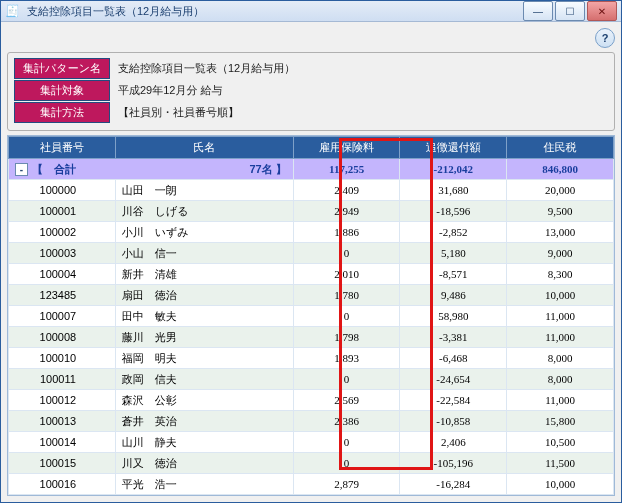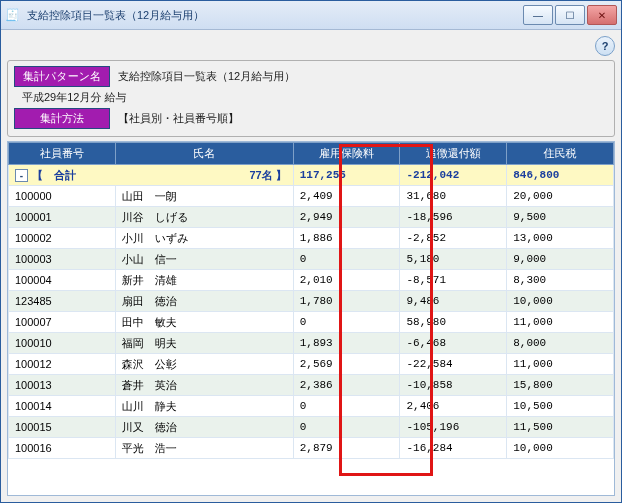--- a/index.html
+++ b/index.html
@@ -8,32 +8,32 @@
 .titlebar .ico{width:16px;height:16px;margin-right:6px;display:flex;align-items:center;justify-content:center;font-size:12px}
 .titlebar .ttl{flex:1;color:#1a3e6e}
 .winbtns{display:flex;gap:2px}
 .winbtn{width:28px;height:18px;border:1px solid #6b8ab0;background:linear-gradient(#f7fbff,#d6e4f4);border-radius:2px;display:flex;align-items:center;justify-content:center;font-size:10px;color:#2a4b74}
 .winbtn.close{background:linear-gradient(#f3a5a5,#d56f6f);color:#6b1010;border-color:#b05757}
 .client{flex:1;padding:6px;display:flex;flex-direction:column;gap:4px}
 .toprow{display:flex;justify-content:flex-end}
 .helpbtn{width:18px;height:18px;border:1px solid #7aa0c9;border-radius:50%;background:linear-gradient(#eaf2fb,#cde0f3);display:flex;align-items:center;justify-content:center;color:#1a3e6e;font-weight:bold}
 fieldset{border:1px solid #b0b0b0;border-radius:3px;padding:4px 6px 6px 6px;margin:0}
 .kv{display:flex;align-items:center;margin:1px 0}
-.kv .k{background:#a21caf;color:#fff;padding:2px 6px;border:1px solid #234b80;min-width:82px;text-align:center}
+.kv .k{background:#be185d;color:#fff;padding:2px 6px;border:1px solid #234b80;min-width:82px;text-align:center}
 .kv .v{padding:2px 8px;color:#1a1a1a}
 .gridwrap{flex:1;border:1px solid #9fb9d7;background:#fff;overflow:hidden;position:relative}
 table{border-collapse:collapse;width:100%;table-layout:fixed}
 th{background:#2a5d9e;color:#fff;font-weight:normal;padding:3px 16px;border:1px solid #7ea0c8;overflow:hidden;white-space:nowrap}
 td{padding:2px 6px;border:1px solid #dbe6f2;height:16px;white-space:nowrap;overflow:hidden}
 tr.data:nth-child(odd) td{background:#eaf2ec}
 tr.data:nth-child(even) td{background:#ffffff}
-tr.total td{background:#fef9c3;color:#1a3e9e;font-weight:bold}
-.num{text-align:left;font-family:Liberation Mono, monospace}
+tr.total td{background:#c4b5fd;color:#1a3e9e;font-weight:bold}
+.num{text-align:center;font-family:Liberation Serif, serif}
 .name{text-align:left}
-.empno{text-align:left;padding-right:14px}
+.empno{text-align:center;padding-right:14px}
 .redbox{position:absolute;border:3px solid #e01515;pointer-events:none}
 .minus{width:11px;height:11px;border:1px solid #6b8ab0;display:inline-flex;align-items:center;justify-content:center;font-size:10px;margin-right:4px;background:#fff;color:#2a4b74;line-height:1}
 </style>
 </head>
 <body>
 
 <div class="window">
   <div class="titlebar">
     <span class="ico">🧾</span>
     <span class="ttl">支給控除項目一覧表（12月給与用）</span>
@@ -48,20 +48,21 @@
     <div class="toprow">
         <div class="helpbtn">?</div>
       </div>
 
     <fieldset>
       <div class="kv">
           <span class="k">集計パターン名</span>
           <span class="v">支給控除項目一覧表（12月給与用）</span>
         </div>
       <div class="kv">
+          <span class="k">集計対象</span>
           <span class="v">平成29年12月分 給与</span>
         </div>
       <div class="kv">
           <span class="k">集計方法</span>
           <span class="v">【社員別・社員番号順】</span>
         </div>
     </fieldset>
 
     <div class="gridwrap">
       <table>
@@ -131,27 +132,41 @@
               <td class="num">10,000</td>
             </tr>
             <tr class="data">
               <td class="empno">100007</td>
               <td class="name">田中　敏夫</td>
               <td class="num">0</td>
               <td class="num">58,980</td>
               <td class="num">11,000</td>
             </tr>
             <tr class="data">
+              <td class="empno">100008</td>
+              <td class="name">藤川　光男</td>
+              <td class="num">1,798</td>
+              <td class="num">-3,381</td>
+              <td class="num">11,000</td>
+            </tr>
+            <tr class="data">
               <td class="empno">100010</td>
               <td class="name">福岡　明夫</td>
               <td class="num">1,893</td>
               <td class="num">-6,468</td>
               <td class="num">8,000</td>
             </tr>
             <tr class="data">
+              <td class="empno">100011</td>
+              <td class="name">政岡　信夫</td>
+              <td class="num">0</td>
+              <td class="num">-24,654</td>
+              <td class="num">8,000</td>
+            </tr>
+            <tr class="data">
               <td class="empno">100012</td>
               <td class="name">森沢　公彰</td>
               <td class="num">2,569</td>
               <td class="num">-22,584</td>
               <td class="num">11,000</td>
             </tr>
             <tr class="data">
               <td class="empno">100013</td>
               <td class="name">蒼井　英治</td>
               <td class="num">2,386</td>

